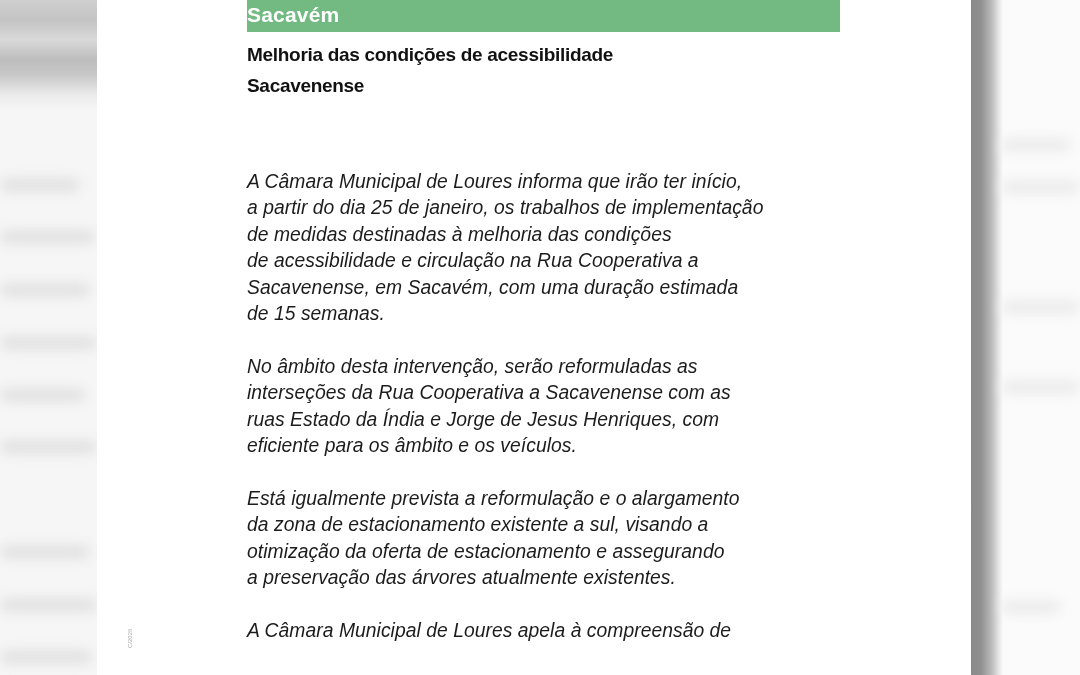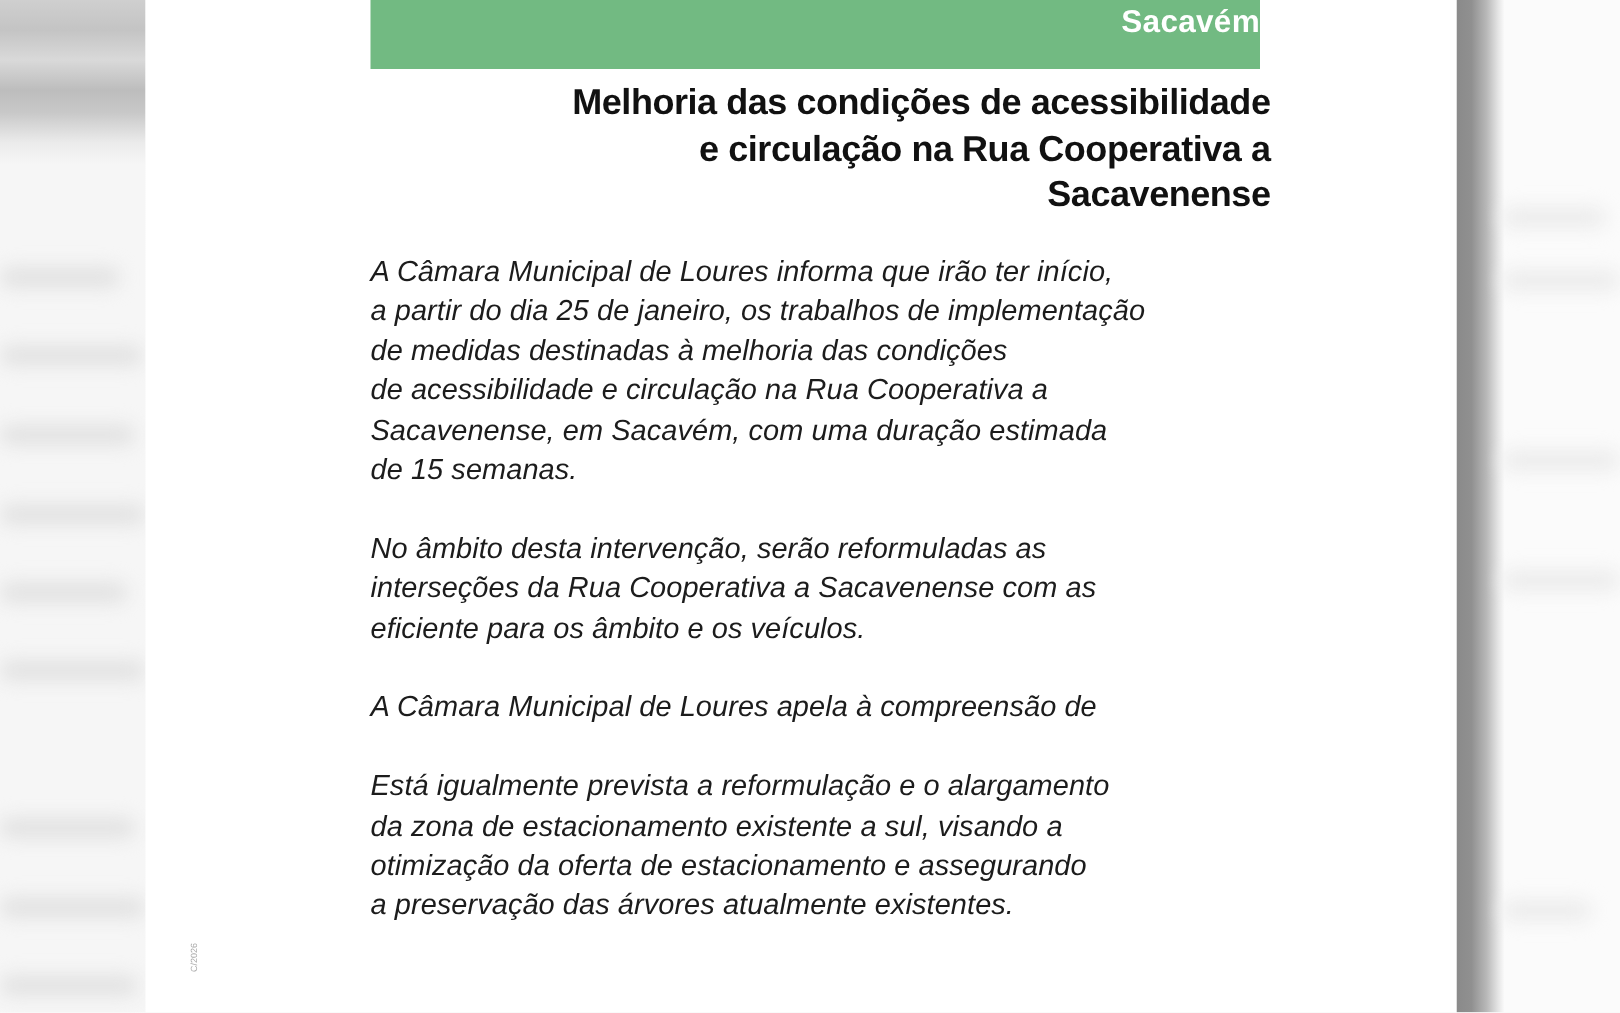--- a/index.html
+++ b/index.html
@@ -57,40 +57,39 @@
     
     .page {
       position: absolute;
       left: 97px; top: 0;
       width: 874px; height: 675px;
       background: #ffffff;
     }
     .banner {
       position: absolute;
       left: 150px; top: 0;
-      width: 593px; height: 46px;
+      width: 593px; height: 32px;
       background: #72ba82;
       color: #ffffff;
       font-weight: bold;
       font-size: 21px;
-      text-align: right;
+      text-align: left;
       line-height: 30px;
       letter-spacing: 0.2px;
     }
     .title {
       position: absolute;
-      left: 150px; top: 54px;
+      left: 150px; top: 40px;
       width: 600px;
       margin: 0;
-      font-size: 24px;
+      font-size: 19px;
       line-height: 30.5px;
       font-weight: bold;
       color: #111111;
       letter-spacing: -0.3px;
-      text-align: right;
     }
     .body {
       position: absolute;
       left: 150px; top: 169px;
       width: 610px;
       color: #1c1c1c;
       font-size: 19.3px;
       line-height: 26.4px;
       letter-spacing: 0.05px;
     }
@@ -127,46 +126,46 @@
   <div class="blur-row" style="top:650px;width:92px;"></div>
 </div>
 
 <div class="page">
   <div class="banner">
     <span>Sacavém</span>
   </div>
 
   <h1 class="title">
     <span class="para-line" style="display:block">Melhoria das condições de acessibilidade</span>
-    <span class="para-line" style="display:block">e circulação na Rua Cooperativa a</span>
     <span class="para-line" style="display:block">Sacavenense</span>
   </h1>
 
   <div class="body">
     <p class="para">
       <span class="line">A Câmara Municipal de Loures informa que irão ter início,</span>
       <span class="line">a partir do dia 25 de janeiro, os trabalhos de implementação</span>
       <span class="line">de medidas destinadas à melhoria das condições</span>
       <span class="line">de acessibilidade e circulação na Rua Cooperativa a</span>
       <span class="line">Sacavenense, em Sacavém, com uma duração estimada</span>
       <span class="line">de 15 semanas.</span>
     </p>
     <p class="para">
       <span class="line">No âmbito desta intervenção, serão reformuladas as</span>
       <span class="line">interseções da Rua Cooperativa a Sacavenense com as</span>
+      <span class="line">ruas Estado da Índia e Jorge de Jesus Henriques, com</span>
       <span class="line">eficiente para os âmbito e os veículos.</span>
-    </p>
-    <p class="para">
-      <span class="line">A Câmara Municipal de Loures apela à compreensão de</span>
     </p>
     <p class="para">
       <span class="line">Está igualmente prevista a reformulação e o alargamento</span>
       <span class="line">da zona de estacionamento existente a sul, visando a</span>
       <span class="line">otimização da oferta de estacionamento e assegurando</span>
       <span class="line">a preservação das árvores atualmente existentes.</span>
+    </p>
+    <p class="para">
+      <span class="line">A Câmara Municipal de Loures apela à compreensão de</span>
     </p>
   </div>
 
   <div class="side-note">C/2026</div>
 </div>
 
 <div class="bg-right">
   <div class="shadow"></div>
   <div class="blur-row" style="top:138px;width:70px;"></div>
   <div class="blur-row" style="top:180px;width:79px;"></div>

